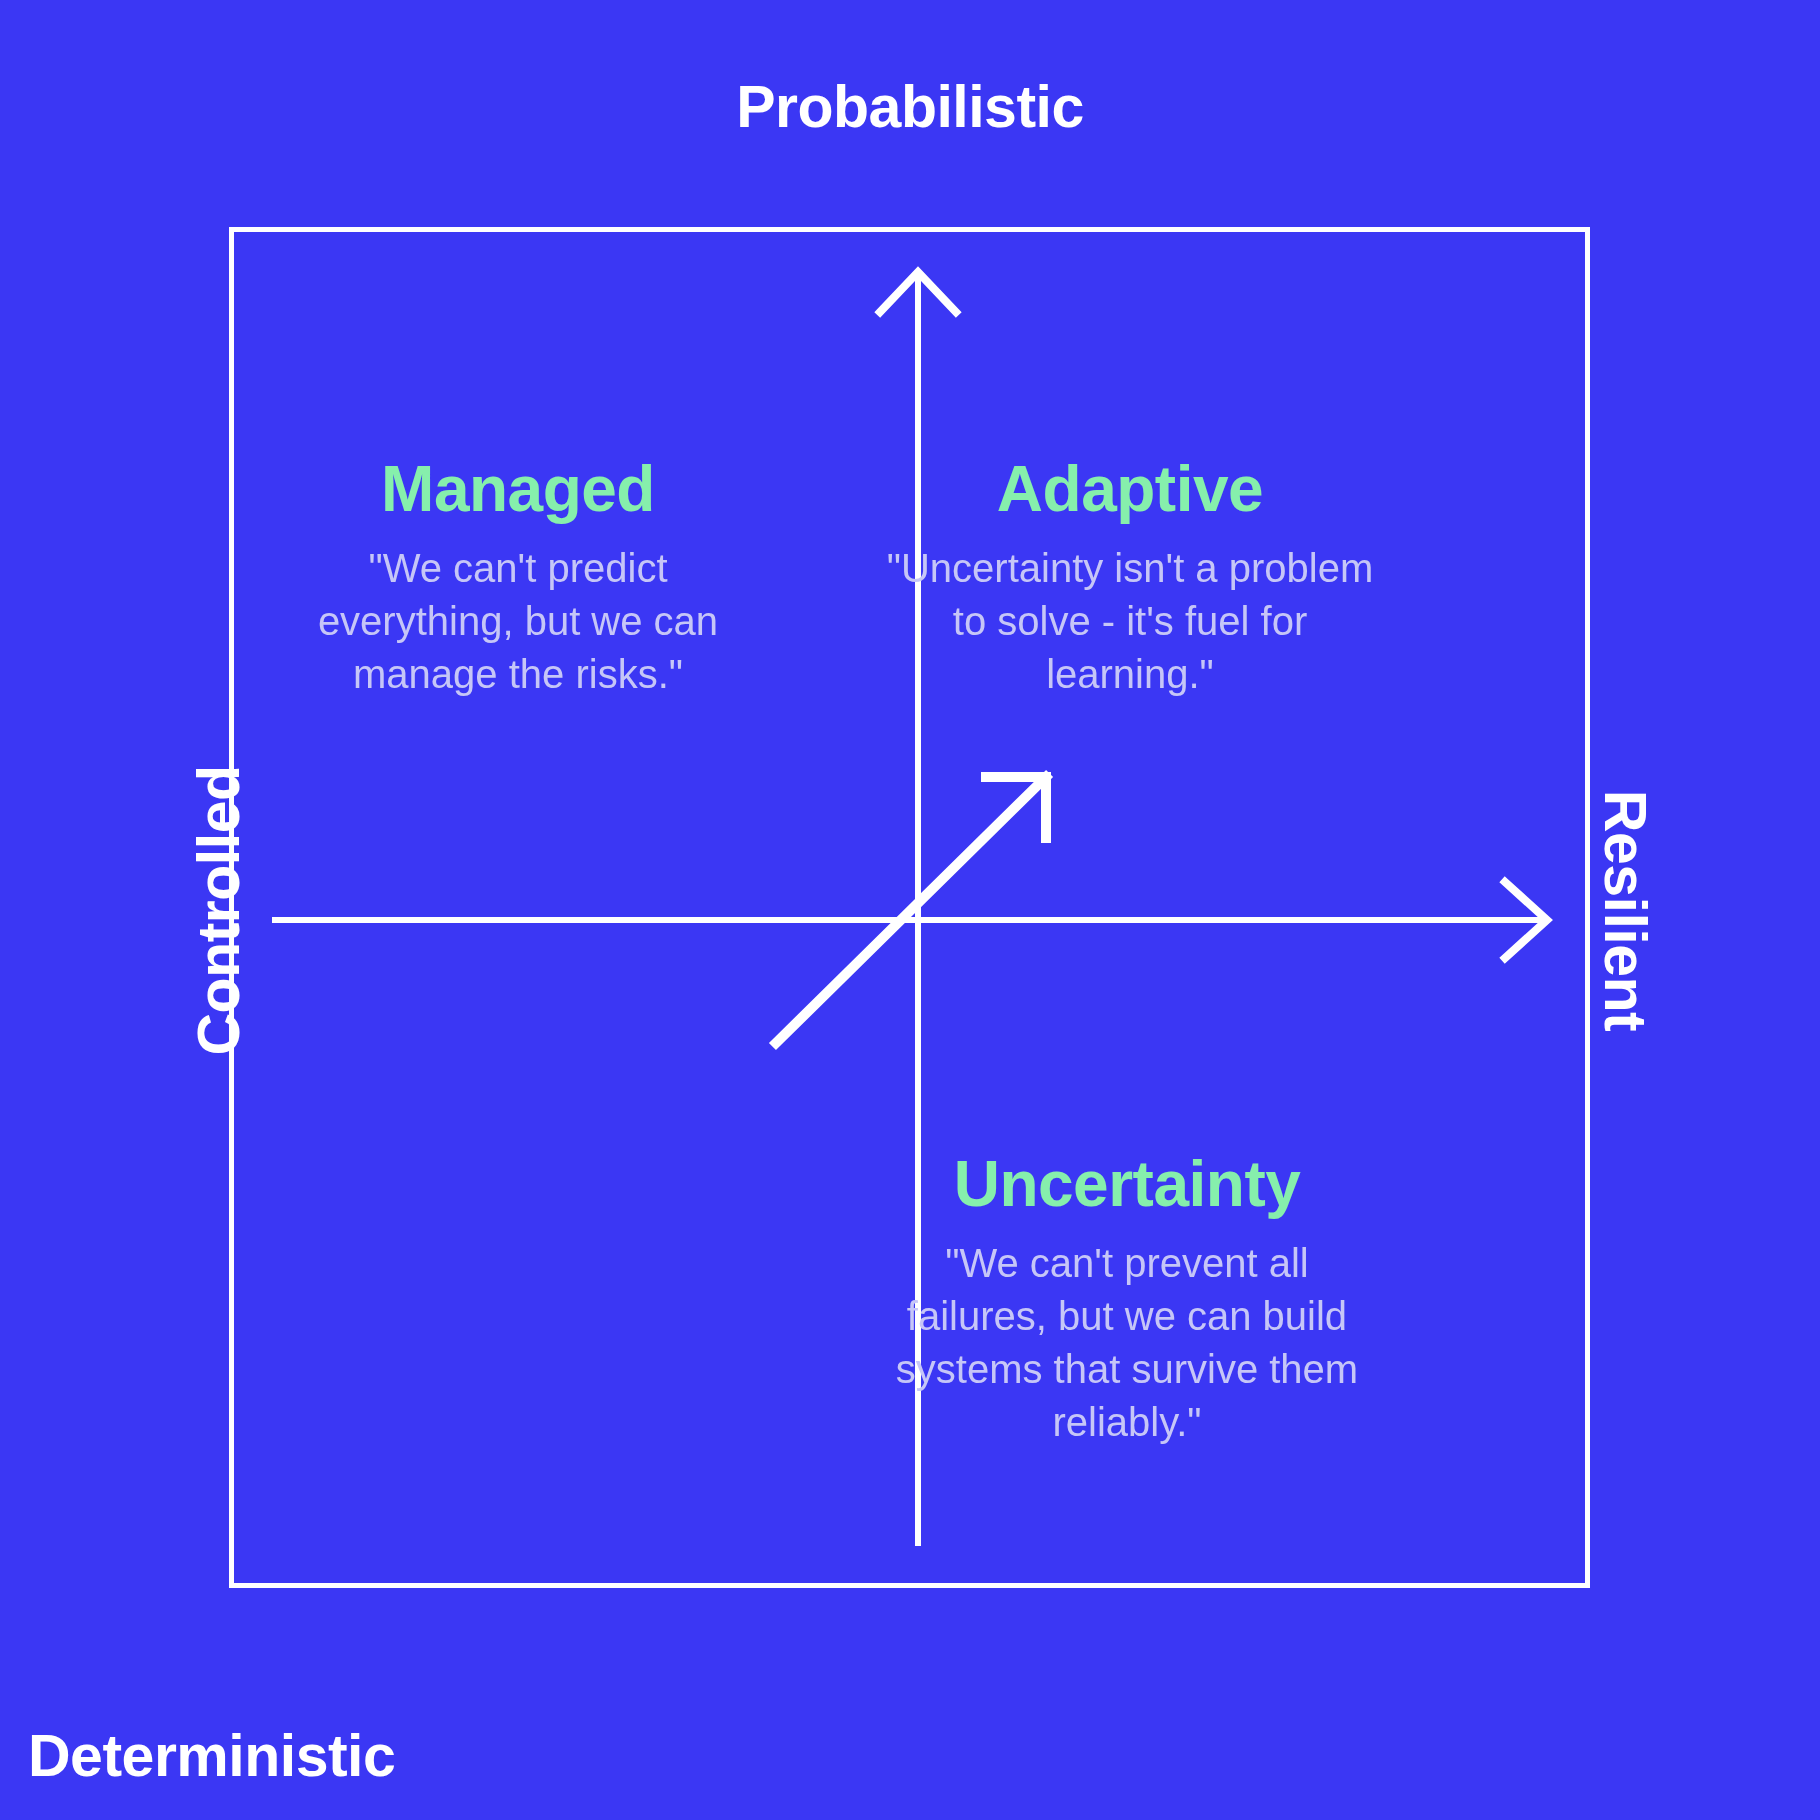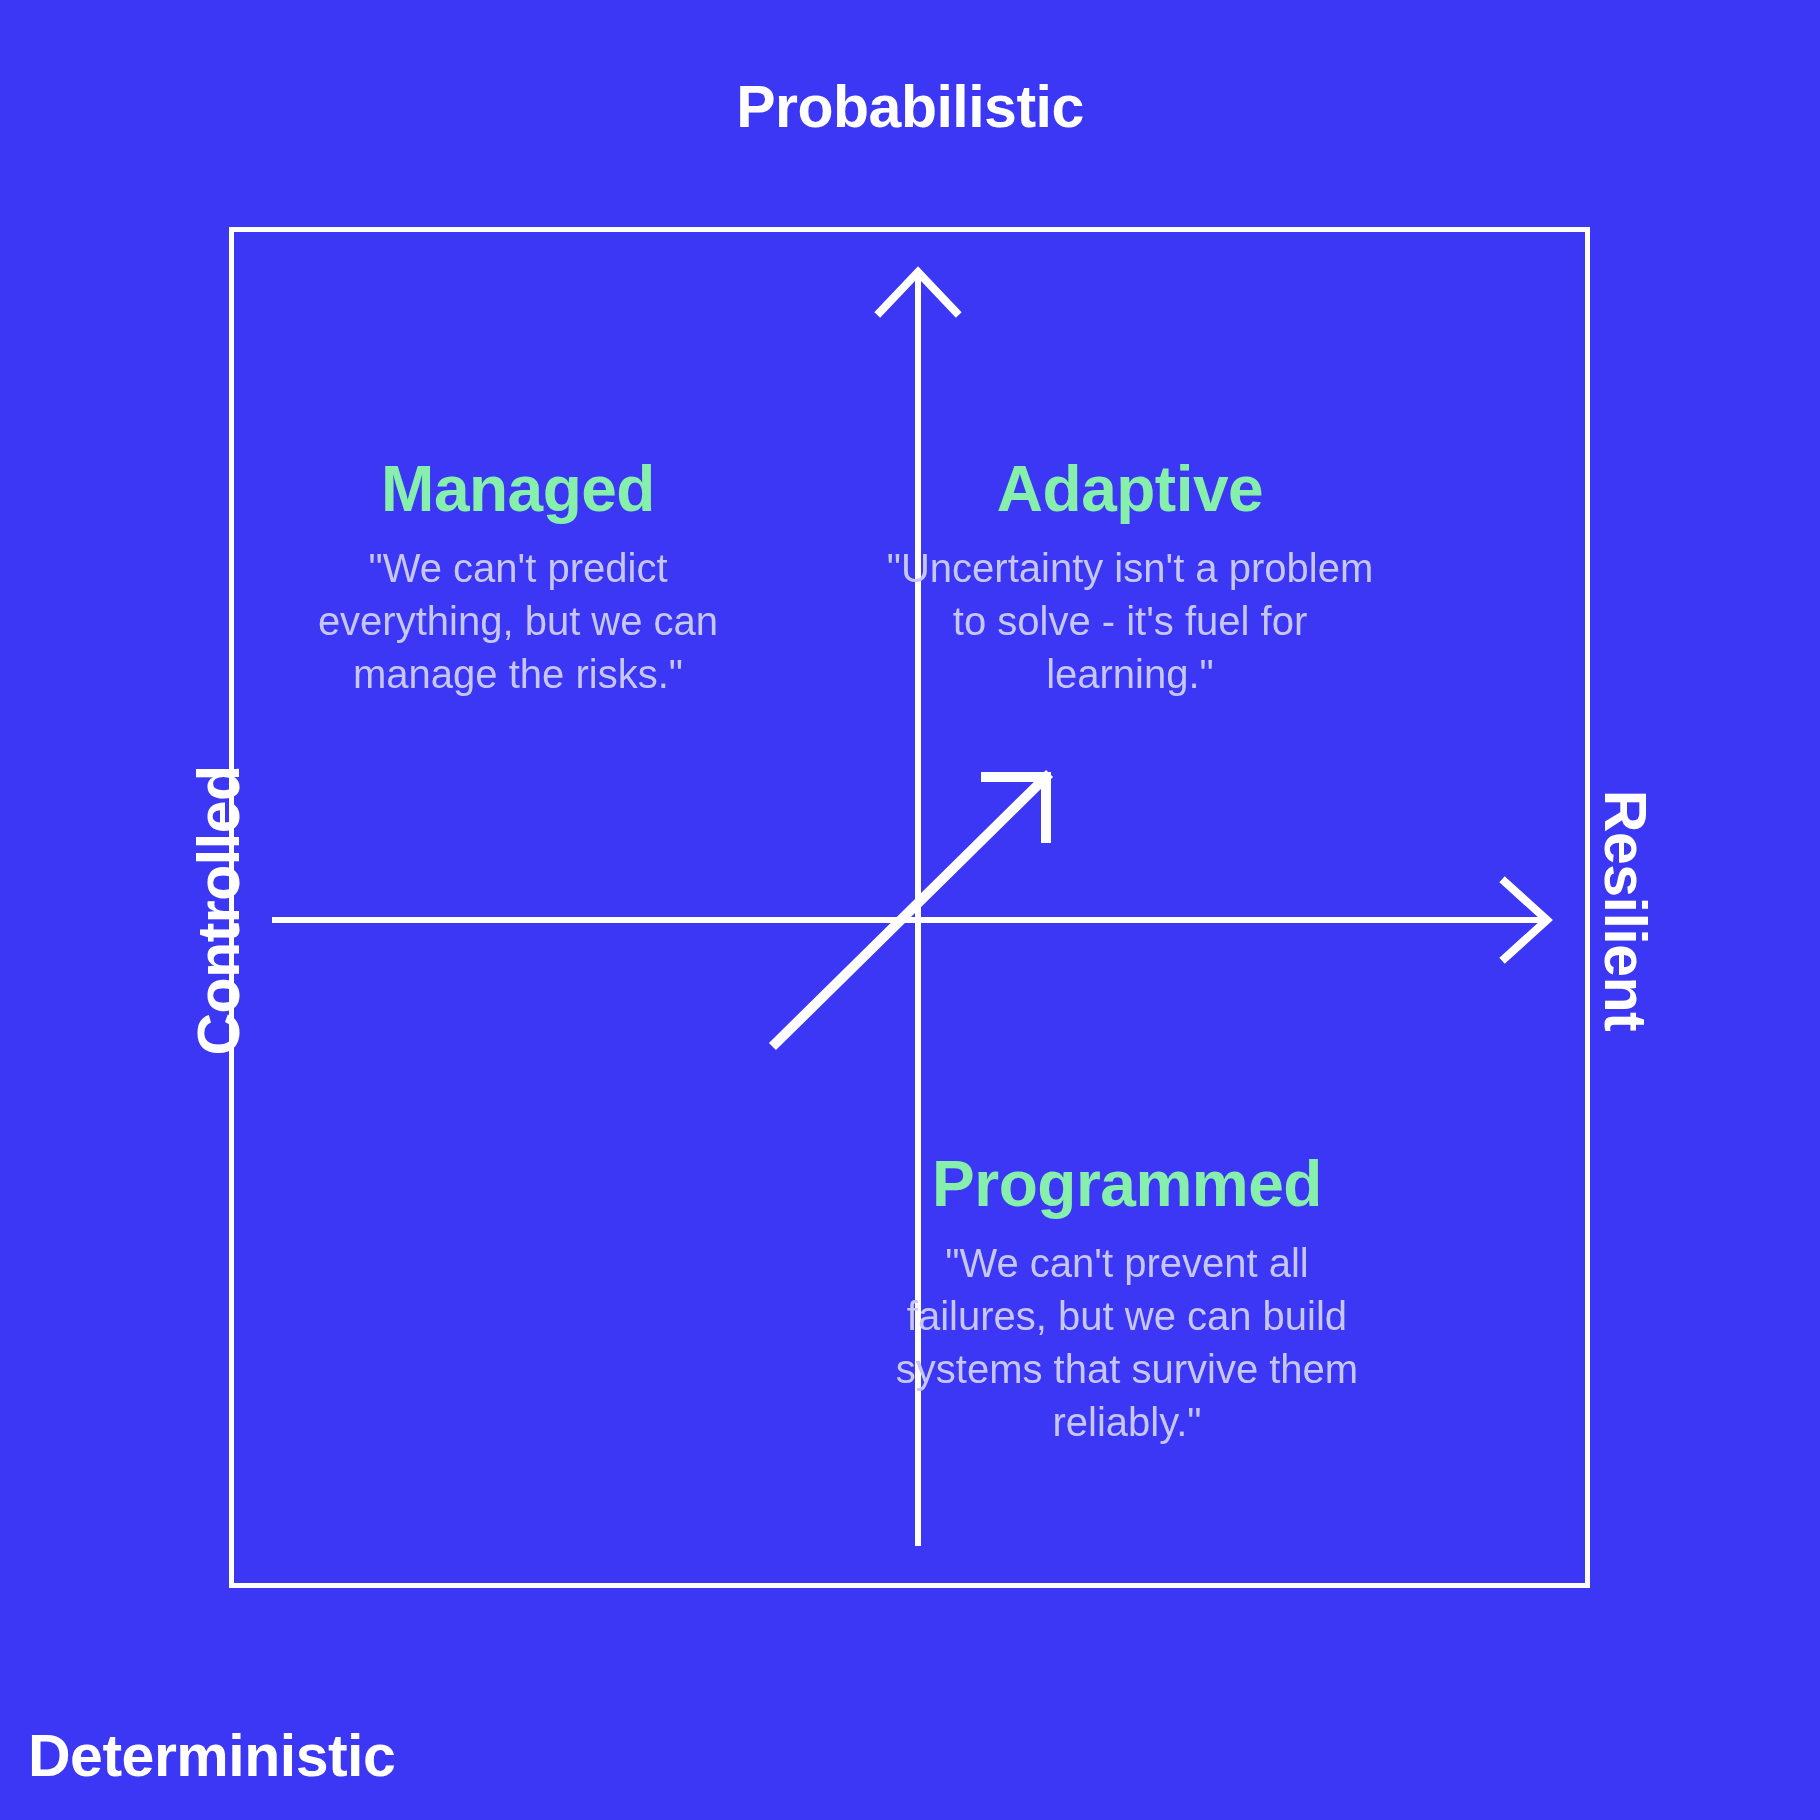--- a/index.html
+++ b/index.html
@@ -177,17 +177,17 @@
     <div class="q-quote">"We can't predict everything, but we can manage the risks."</div>
   </div>
 
   <div class="quadrant" id="quad-adaptive">
     <div class="q-title">Adaptive</div>
     <div class="q-quote">"Uncertainty isn't a problem to solve - it's fuel for learning."</div>
   </div>
 
 
   <div class="quadrant" id="quad-engineered">
-    <div class="q-title">Programmed</div>
+    <div class="q-title">Uncertainty</div>
     <div class="q-quote">"We can't prevent all failures, but we can build systems that survive them reliably."</div>
   </div>
 
 </div>
 
 </body></html>

